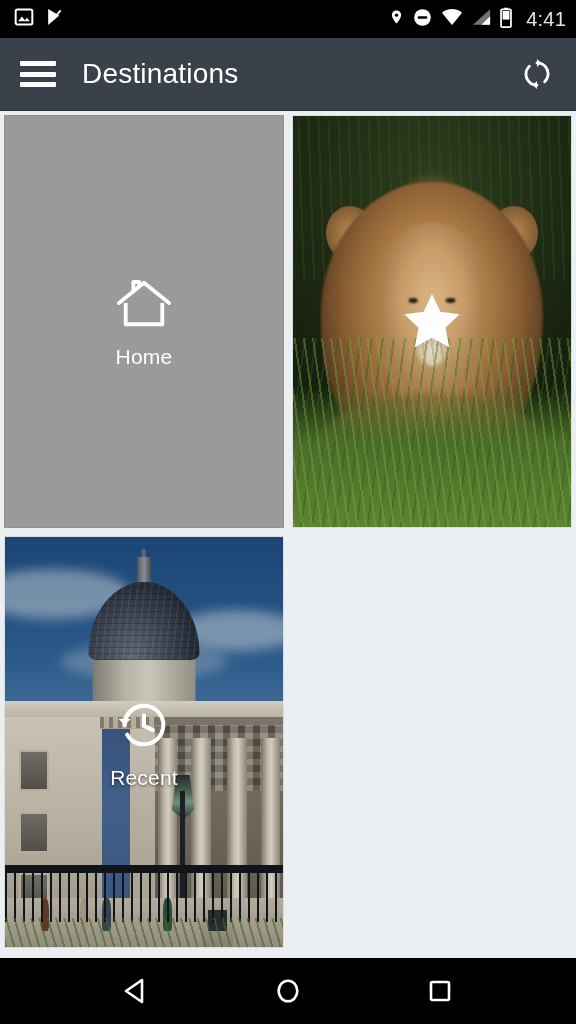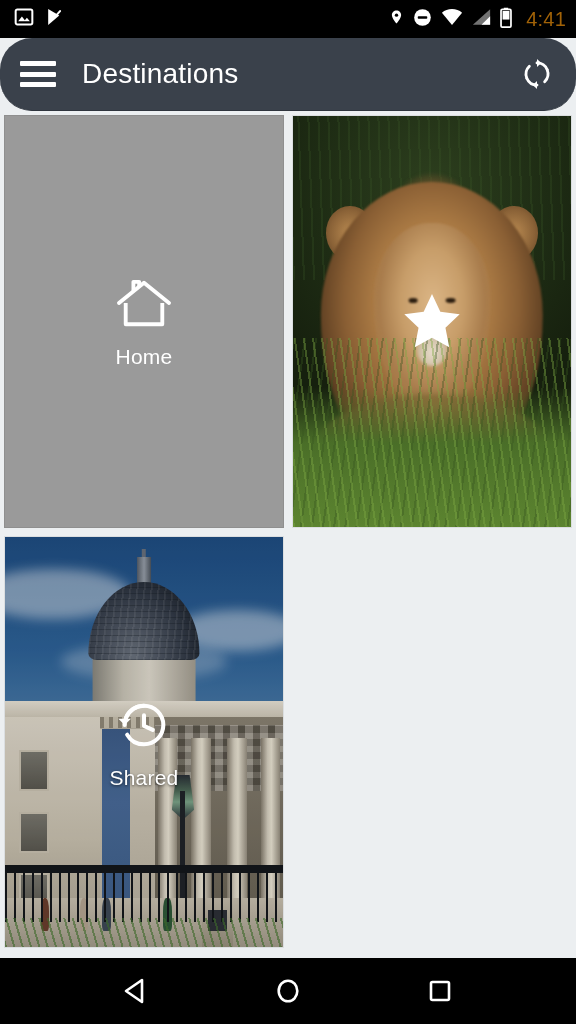--- a/index.html
+++ b/index.html
@@ -11,29 +11,28 @@
   }
   .phone { width:576px; height:1024px; position:relative; display:flex; flex-direction:column; background:#eceff1; }
 
   
   .statusbar {
     height:38px; background:#000000; flex:0 0 38px;
     display:flex; align-items:center; padding:0 10px 0 14px;
   }
   .sb-left { display:flex; align-items:center; gap:11px; }
   .sb-right { margin-left:auto; display:flex; align-items:center; gap:9px; }
-  .sb-time { color:#a16207; font-size:20px; letter-spacing:.2px; margin-left:5px; }
+  .sb-time { color:#e5e5e5; font-size:20px; letter-spacing:.2px; margin-left:5px; }
   .sb-ico { display:block; }
 
   
   .appbar {
     height:73px; flex:0 0 73px; background:#3a414b;
     display:flex; align-items:center; padding:0 18px 0 20px;
     border-bottom:1px solid #2f353e;
-    border-radius:32px;
   }
   .hamburger { width:36px; height:26px; display:flex; flex-direction:column; justify-content:space-between; cursor:pointer; }
   .hamburger i { display:block; height:5px; background:#ffffff; border-radius:1px; }
   .appbar-title { color:#ffffff; font-size:28px; margin-left:26px; font-weight:400; letter-spacing:.2px; }
   .appbar-action { margin-left:auto; width:42px; height:42px; display:flex; align-items:center; justify-content:center; cursor:pointer; }
 
   
   .grid {
     flex:1 1 auto; background:#eceff1;
     display:grid; grid-template-columns:1fr 1fr; grid-template-rows:1fr 1fr;
@@ -381,21 +380,21 @@
       </div>
       <div class="tile-overlay">
         <div class="tile-icon">
           <svg width="60" height="58" viewBox="0 0 62 60">
             <path d="M11 30 A20 20 0 1 1 31 50 A20 20 0 0 1 13.6 40" fill="none" stroke="#fff" stroke-width="4.2" stroke-linecap="round"></path>
             <path d="M31 10 A20 20 0 0 0 12.6 22" fill="none" stroke="#fff" stroke-width="4.2" stroke-linecap="round"></path>
             <path d="M11 30 L4.5 23.5 L17.5 23.5 Z" fill="#fff"></path>
             <path d="M31 20 L31 31 L40 35" fill="none" stroke="#fff" stroke-width="4.2" stroke-linecap="round" stroke-linejoin="round"></path>
           </svg>
         </div>
-        <div class="tile-label shadowed">Shared</div>
+        <div class="tile-label shadowed">Recent</div>
       </div>
     </div>
 
 
   </div>
 
   <div class="navbar">
     <div class="nav-btn">
       <svg width="30" height="30" viewBox="0 0 30 30">
         <path d="M21 4 L21 26 L5 15 Z" fill="none" stroke="#fff" stroke-width="2.6" stroke-linejoin="round"></path>

